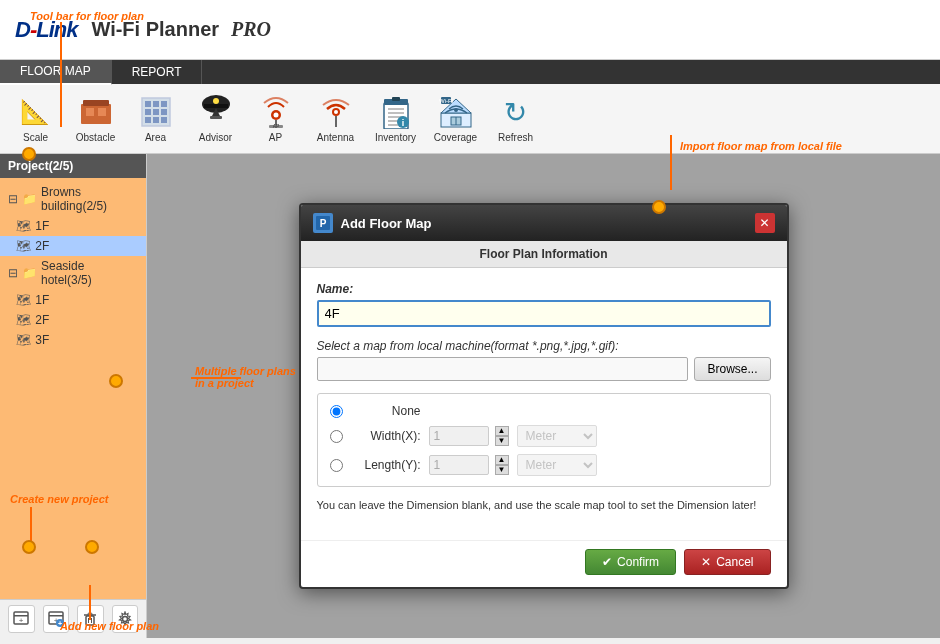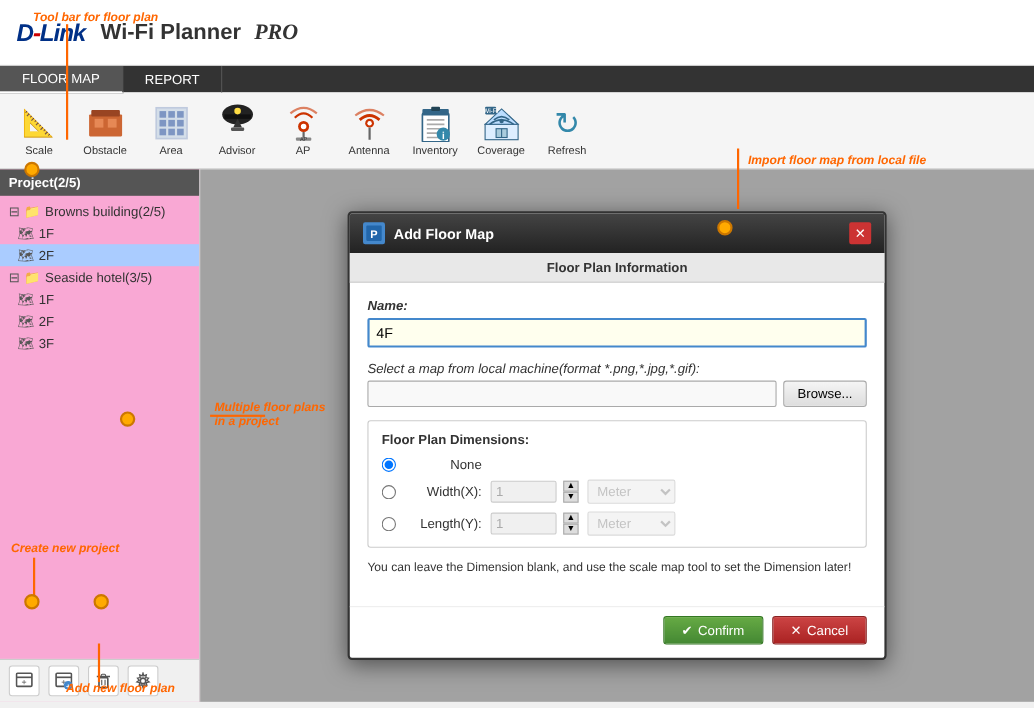--- a/index.html
+++ b/index.html
@@ -86,22 +86,22 @@
     }
 
     
     .main {
       display: flex;
       height: calc(644px - 60px - 30px - 70px);
     }
 
     
     .sidebar {
-      width: 182px;
-      background: #f9a8d4;
+      width: 147px;
+      background: #fdba74;
       border-right: 1px solid #ccc;
       display: flex;
       flex-direction: column;
     }
     .sidebar-header {
       background: #555;
       color: white;
       padding: 5px 8px;
       font-size: 12px;
       font-weight: bold;
@@ -636,21 +636,20 @@
 
           <div class="form-group">
             <label class="form-label" style="font-weight:normal;">Select a map from local machine(format *.png,*.jpg,*.gif):</label>
             <div class="file-select-group">
               <input class="file-select-input" type="text" placeholder="" style="">
               <button class="browse-btn">Browse...</button>
             </div>
           </div>
 
           <div class="dimensions-section">
-            <div class="dimensions-title">Floor Plan Dimensions:</div>
             <div class="radio-group">
 
               <div class="radio-item">
                 <input type="radio" name="dimension" checked="" id="r-none" style="">
                 <label class="radio-label" for="r-none">None</label>
               </div>
 
               <div class="radio-item">
                 <input type="radio" name="dimension" id="r-width" style="">
                 <label class="radio-label" for="r-width">Width(X):</label>

